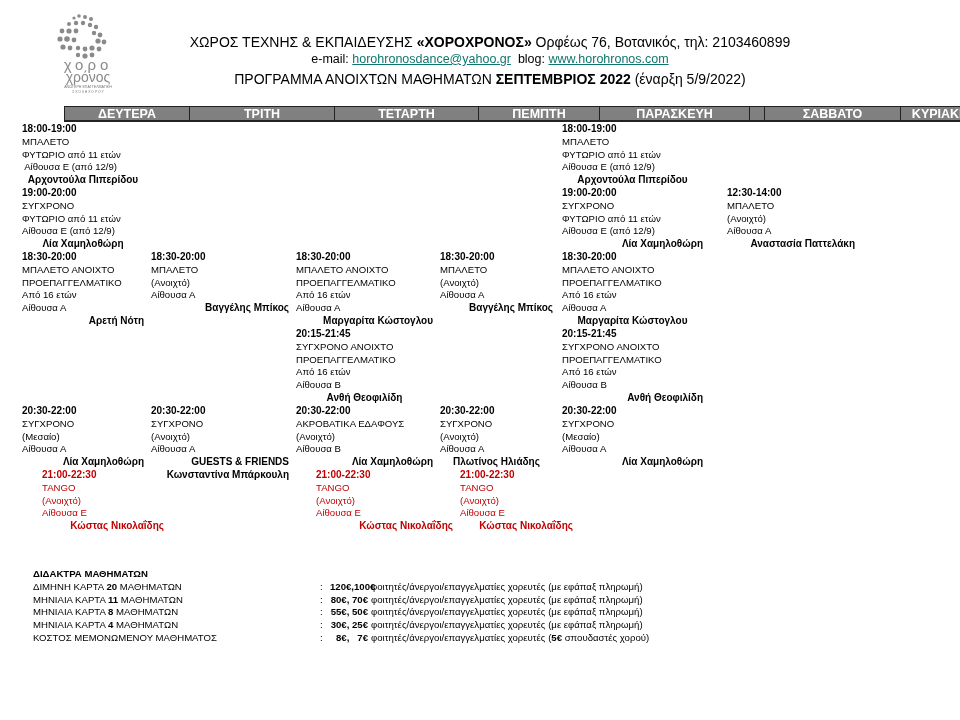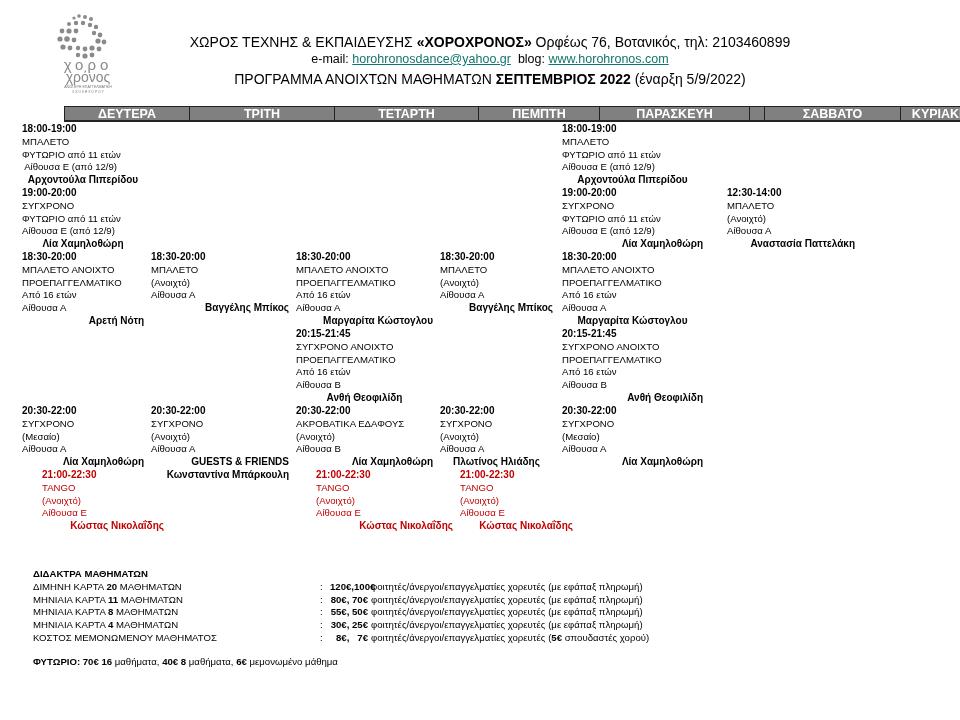--- a/index.html
+++ b/index.html
@@ -280,16 +280,13 @@
   </div>
   <div class="row">
     <span class="lbl"><span>ΚΟΣΤΟΣ ΜΕΜΟΝΩΜΕΝΟΥ ΜΑΘΗΜΑΤΟΣ</span></span>
     <span class="colon">:</span>
     <span class="price" style="white-space:pre">8€,   7€</span>
     <span class="desc"><span>φοιτητές/άνεργοι/επαγγελματίες χορευτές (</span><b>5€</b><span> σπουδαστές χορού)</span></span>
   </div>
 </div>
 
 <div class="notes">
-  <div>
-    <b>ΦΥΤΩΡΙΟ: 70€ 16</b><span> μαθήματα, </span><b>40€ 8</b><span> μαθήματα, </span><b>6€</b><span> μεμονωμένο μάθημα</span>
-  </div>
 </div>
 
 </body></html>

